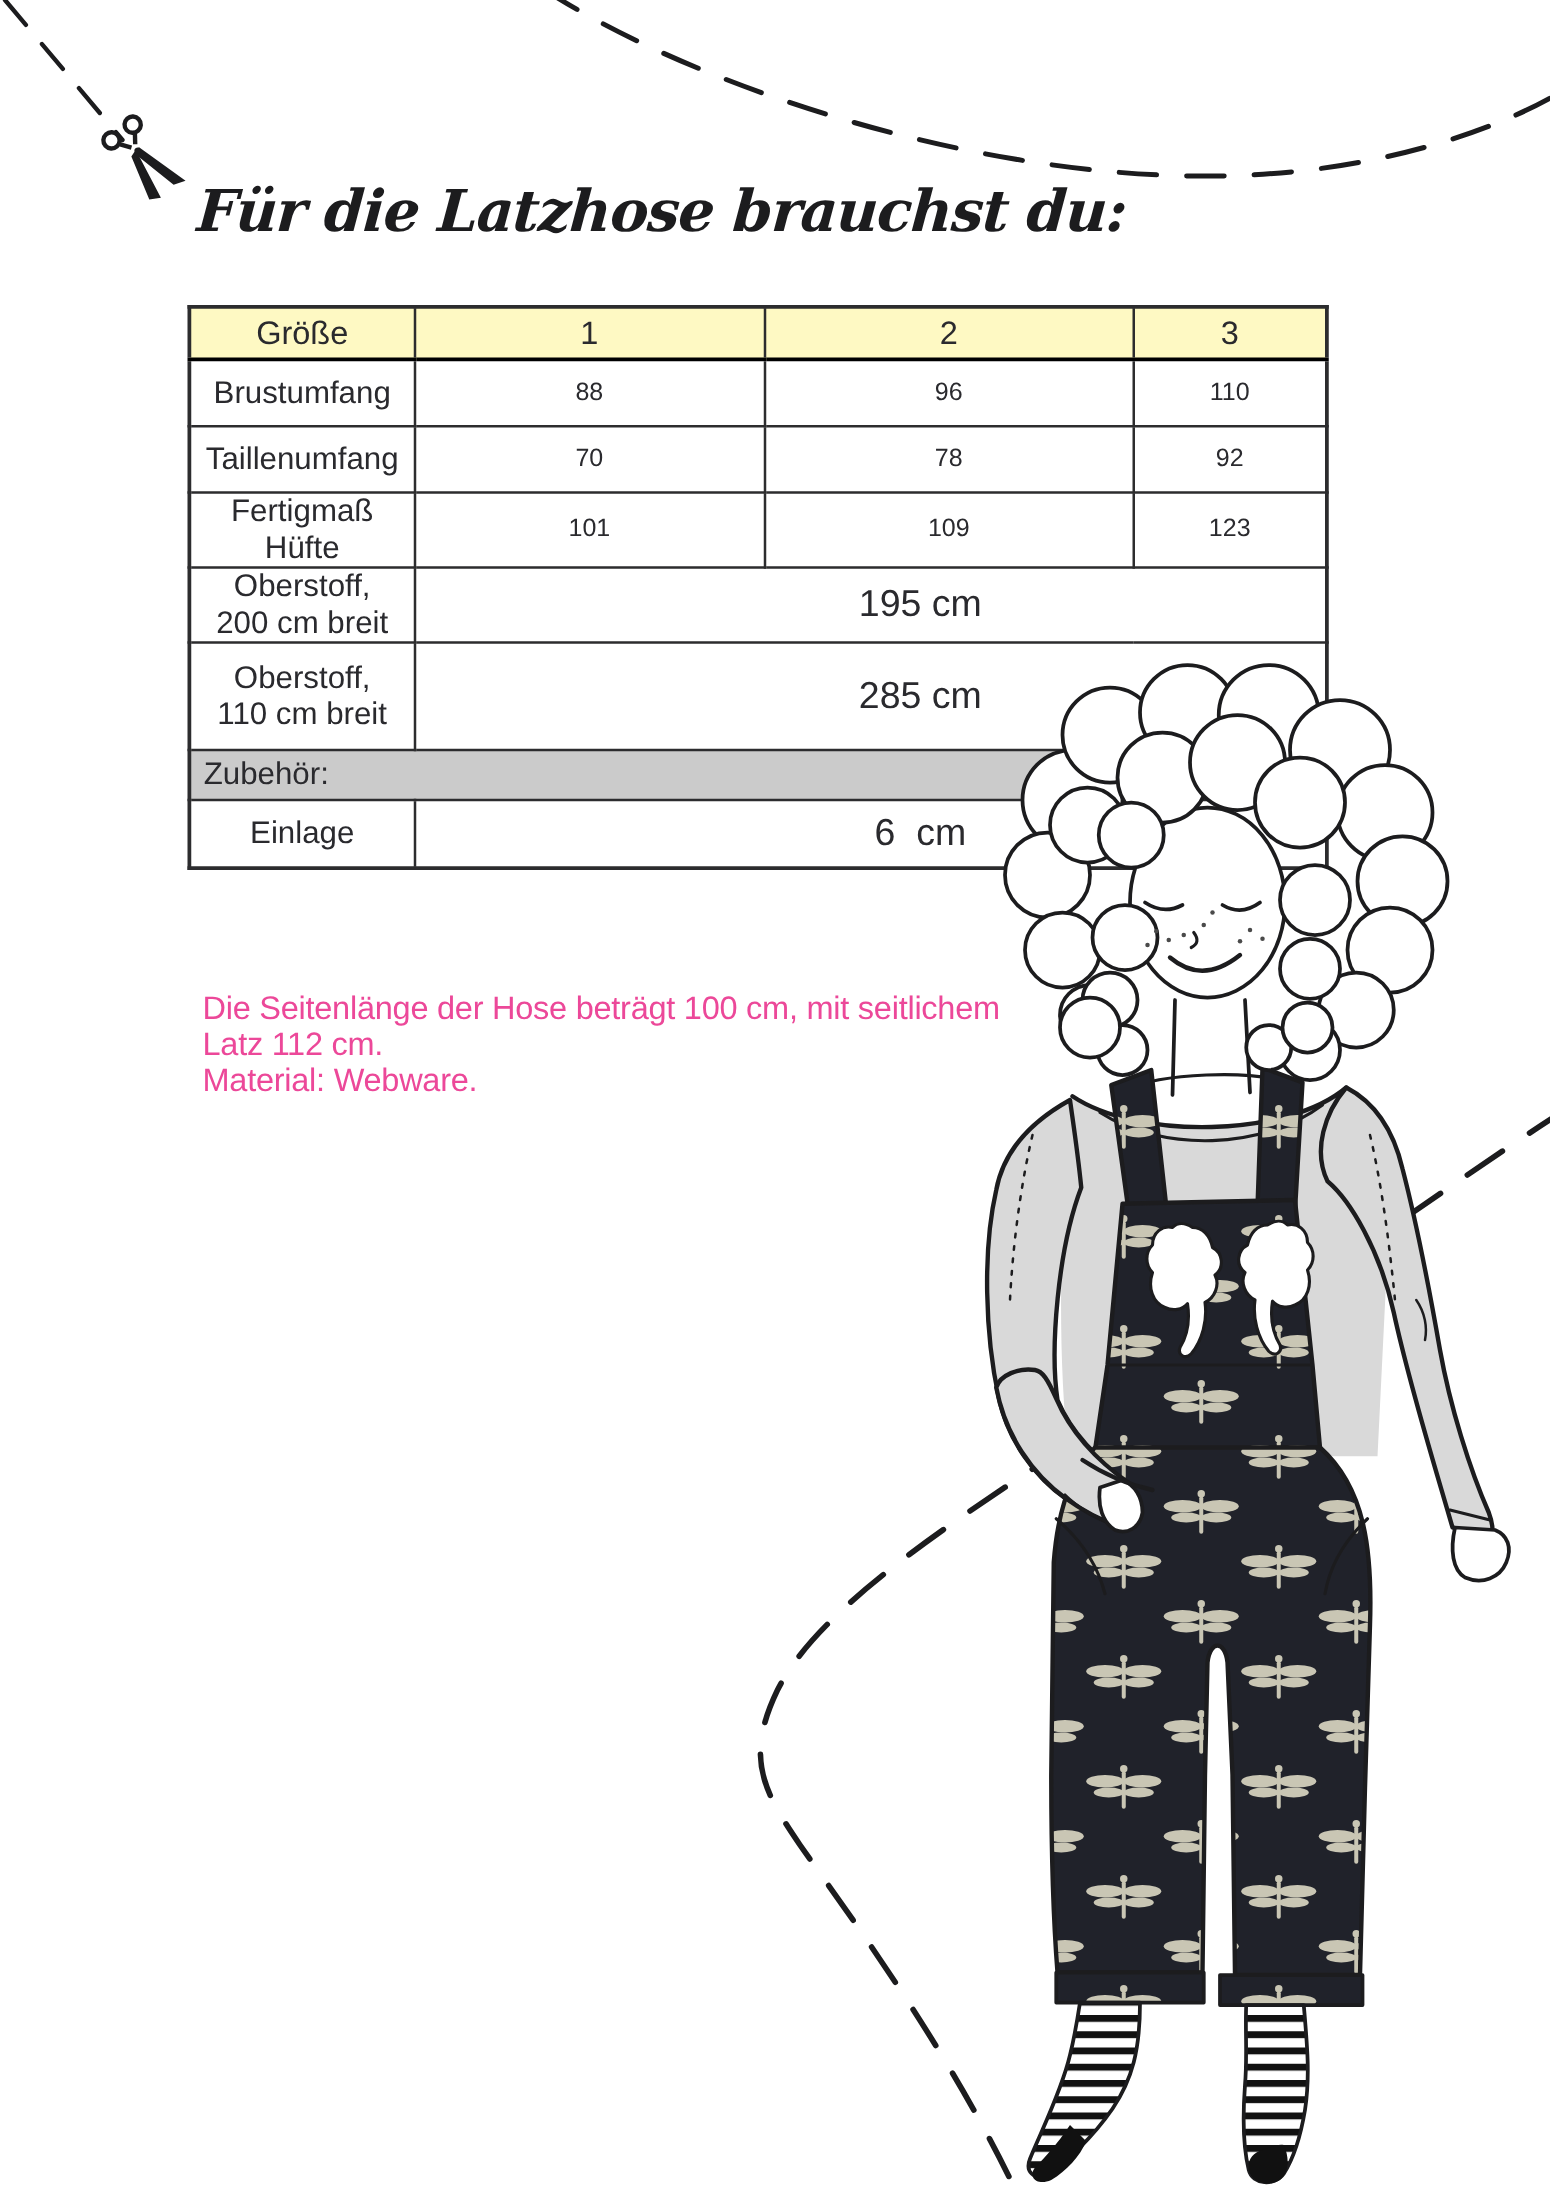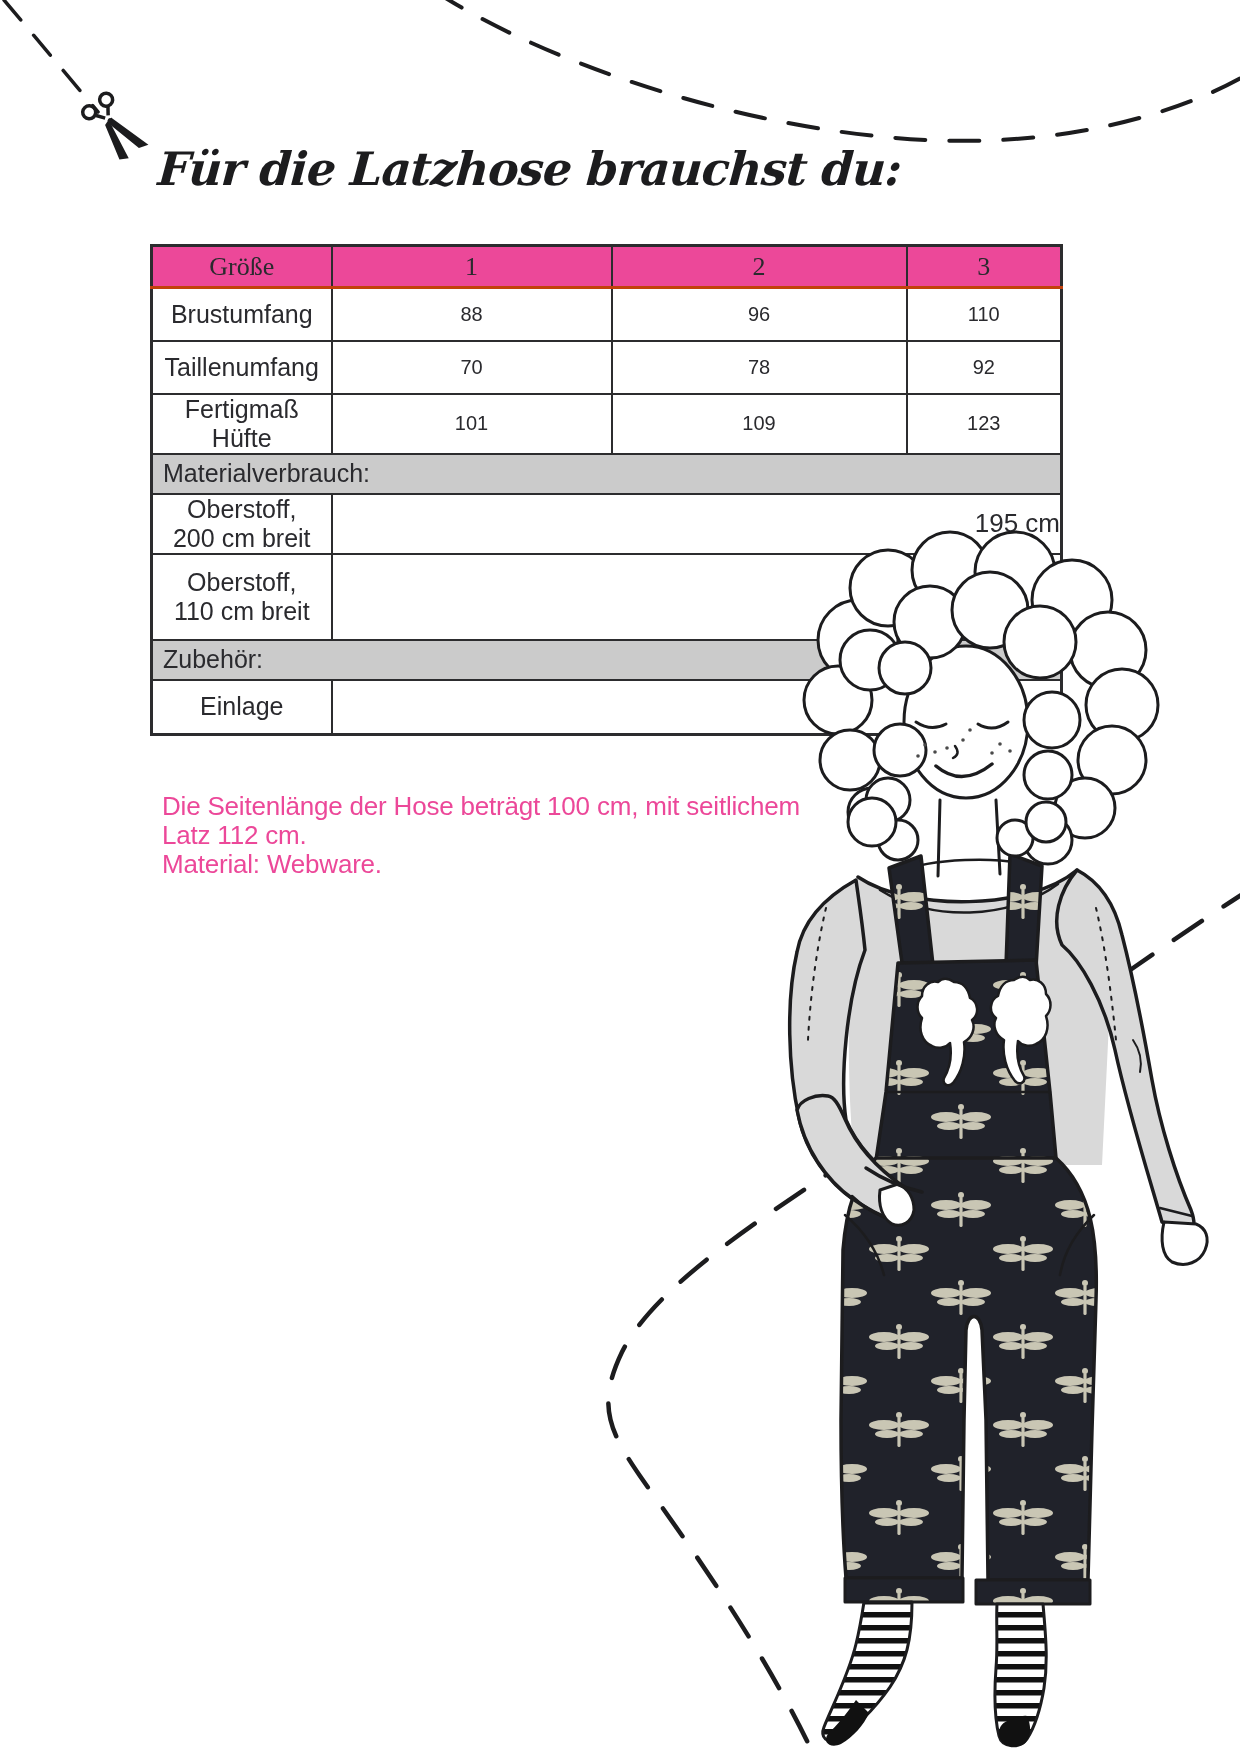--- a/index.html
+++ b/index.html
@@ -18,26 +18,26 @@
     position:absolute; left:150px; top:244px; width:910px;
     border-collapse:collapse; table-layout:fixed;
     border:3px solid #2c2c2e;
   }
   #size-table td{
     border:2px solid #2c2c2e; text-align:center; vertical-align:middle;
     font-size:20px; color:#2a2a2e; padding:0;
   }
   #size-table td.lbl{ font-size:25px; }
   #size-table tr.head td{
-    background:#ec4899; font-size:26px; border-bottom:3px solid #c2410c;font-family:Liberation Serif, serif;
+    background:#fef9c3; font-size:26px; border-bottom:3px solid #000000;
   }
   #size-table td.section{
     background:#cbcbcb; text-align:left; font-size:25px; padding-left:10px;
   }
-  #size-table td.bigval{ font-size:26px; padding-left:80px; white-space:pre;text-align:right; }
+  #size-table td.bigval{ font-size:30px; padding-left:80px; white-space:pre; }
   
   #notes{
     position:absolute; left:162px; top:792px; width:680px;
     font-size:26px; line-height:29px; color:#ec4899; letter-spacing:-0.2px;
   }
   
   #cutlines-layer{ position:absolute; left:0; top:0; z-index:1; pointer-events:none;}
   #size-table{ z-index:2; position:absolute;}
   #title,#notes{ z-index:2;}
   #figure-layer{ position:absolute; left:0; top:0; z-index:3; pointer-events:none;}
@@ -90,23 +90,20 @@
       <td class="lbl">Taillenumfang</td>
       <td>70</td>
       <td>78</td>
       <td>92</td>
     </tr>
     <tr style="height:54px">
       <td class="lbl" style="padding:0 22px">Fertigmaß Hüfte</td>
       <td>101</td>
       <td>109</td>
       <td>123</td>
-    </tr>
-    <tr style="height:40px">
-      <td class="section" colspan="4">Materialverbrauch:</td>
     </tr>
     <tr style="height:52px">
       <td class="lbl" style="padding:0 14px">Oberstoff, 200 cm breit</td>
       <td class="bigval" colspan="3">195 cm</td>
     </tr>
     <tr style="height:60px">
       <td class="lbl" style="padding:13px 14px">Oberstoff, 110 cm breit</td>
       <td class="bigval" colspan="3">285 cm</td>
     </tr>
     <tr style="height:40px">

